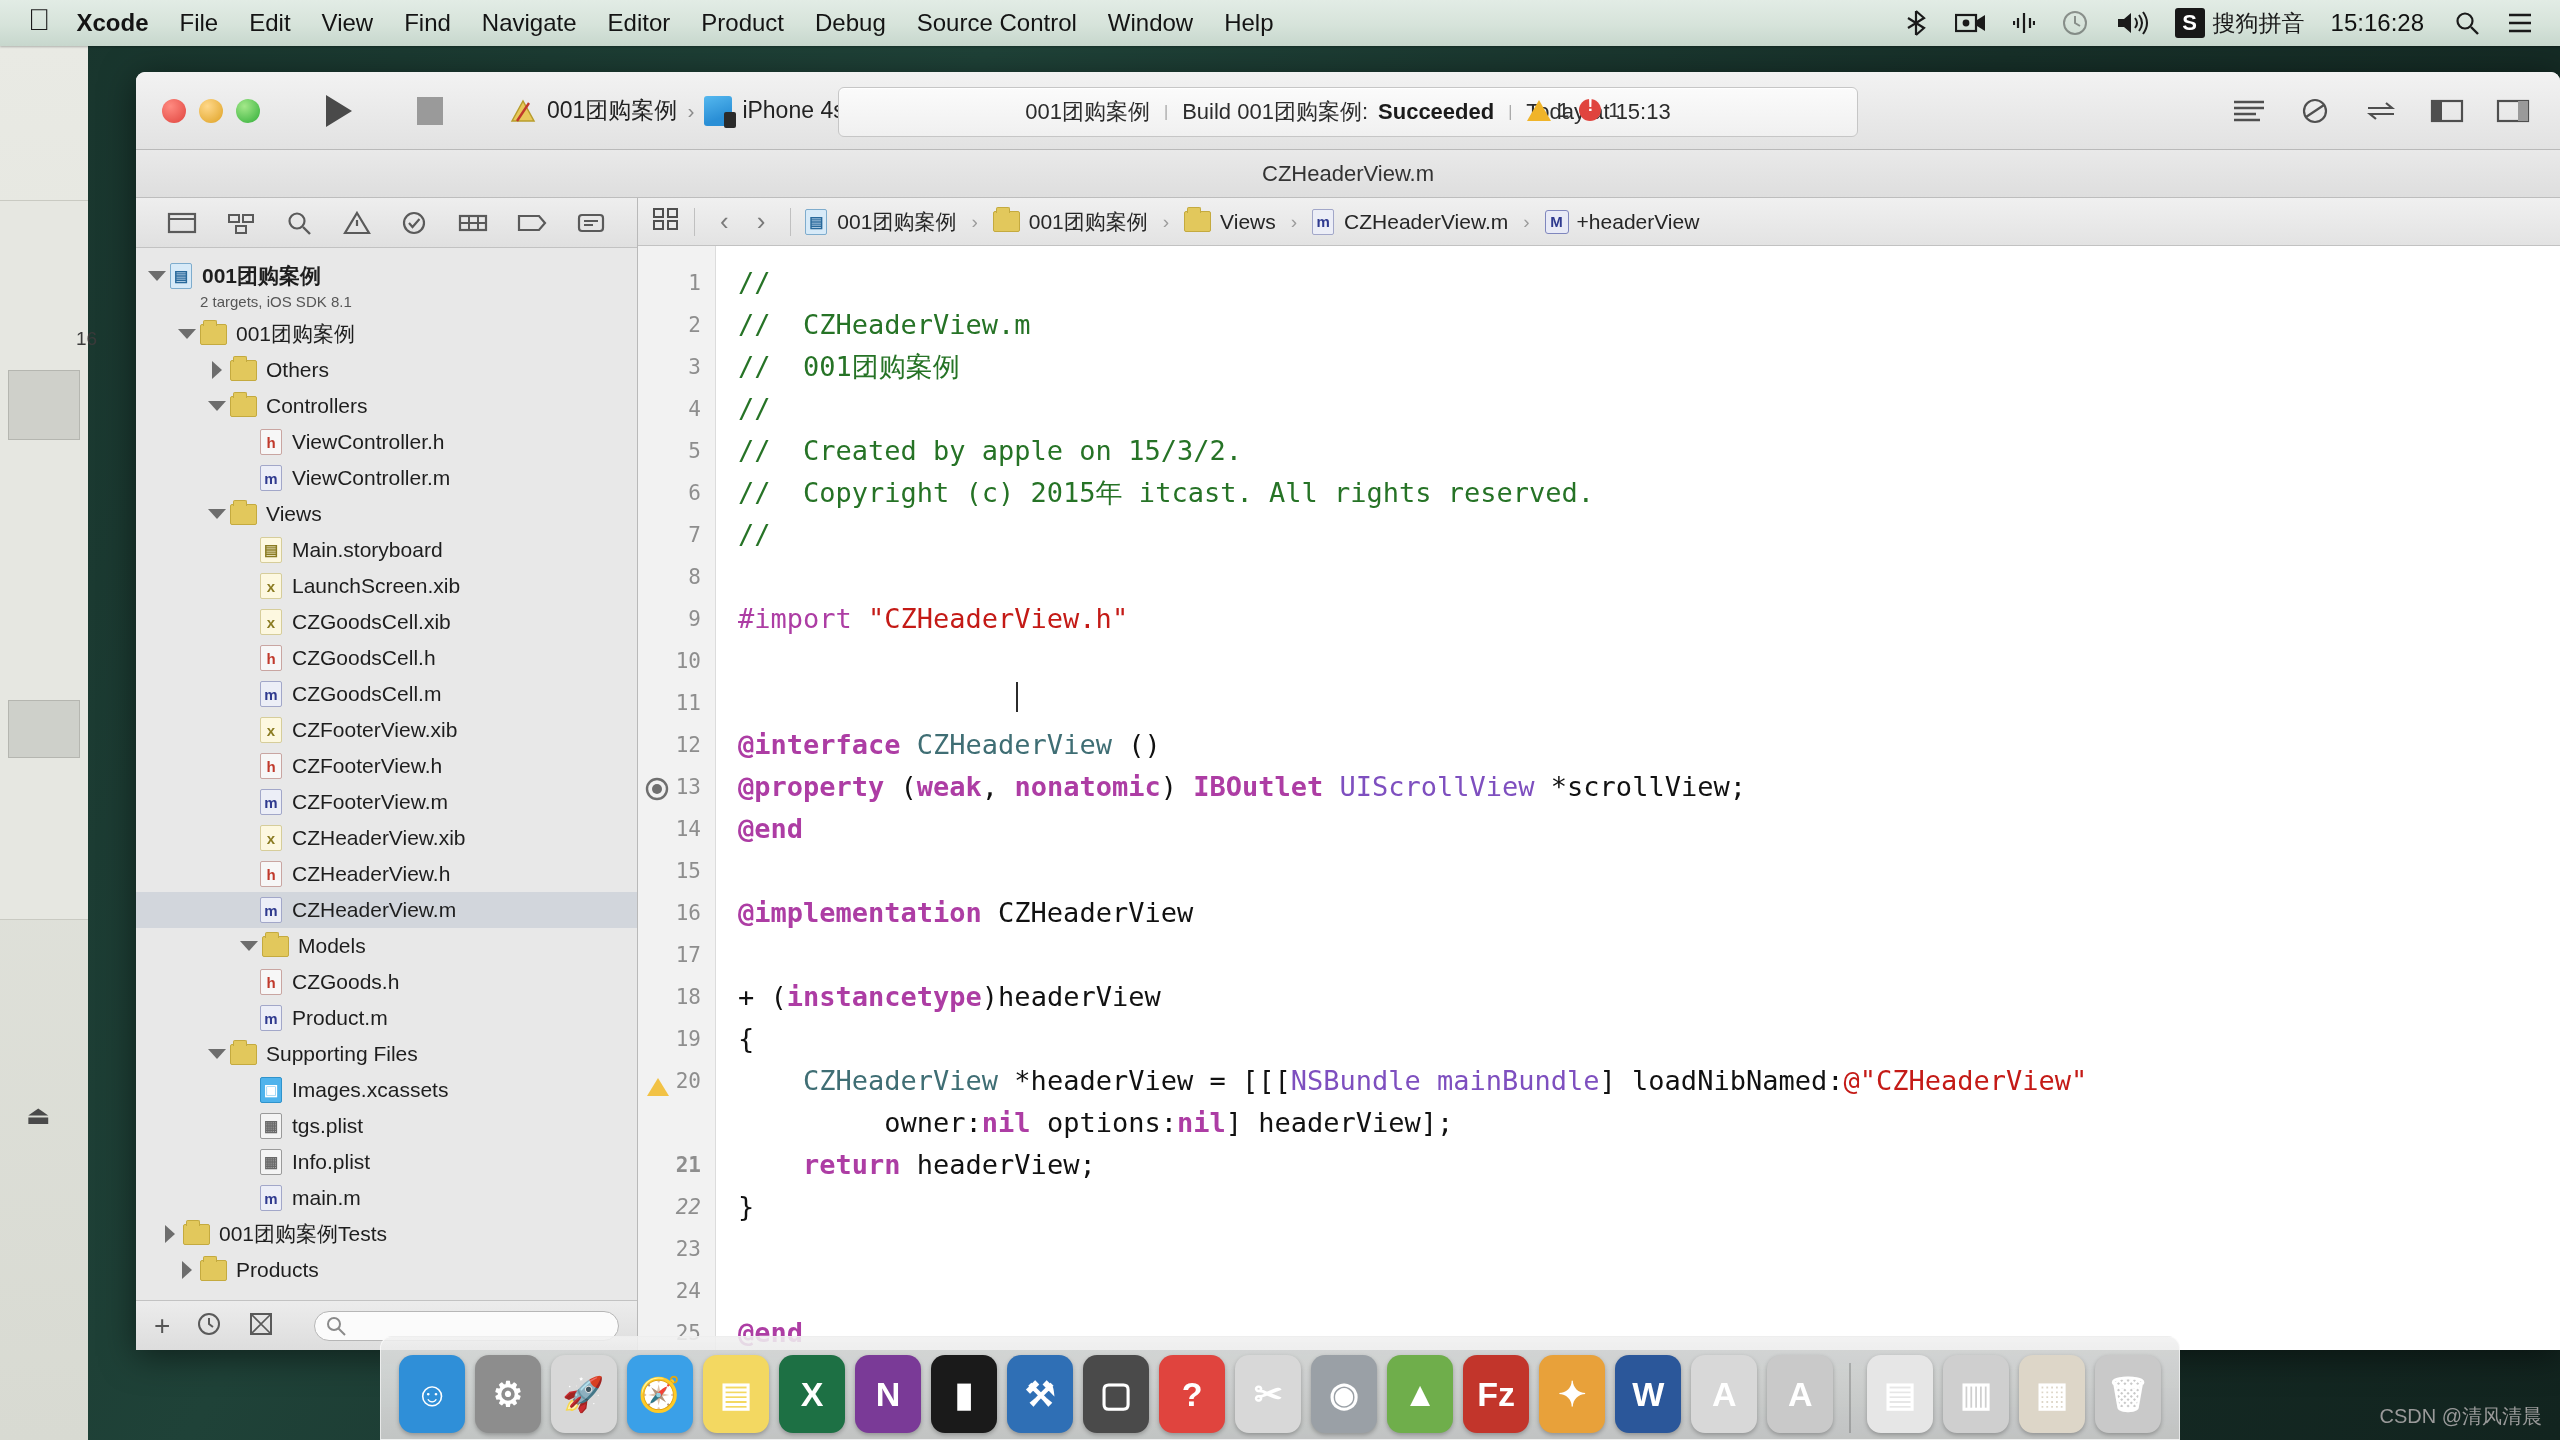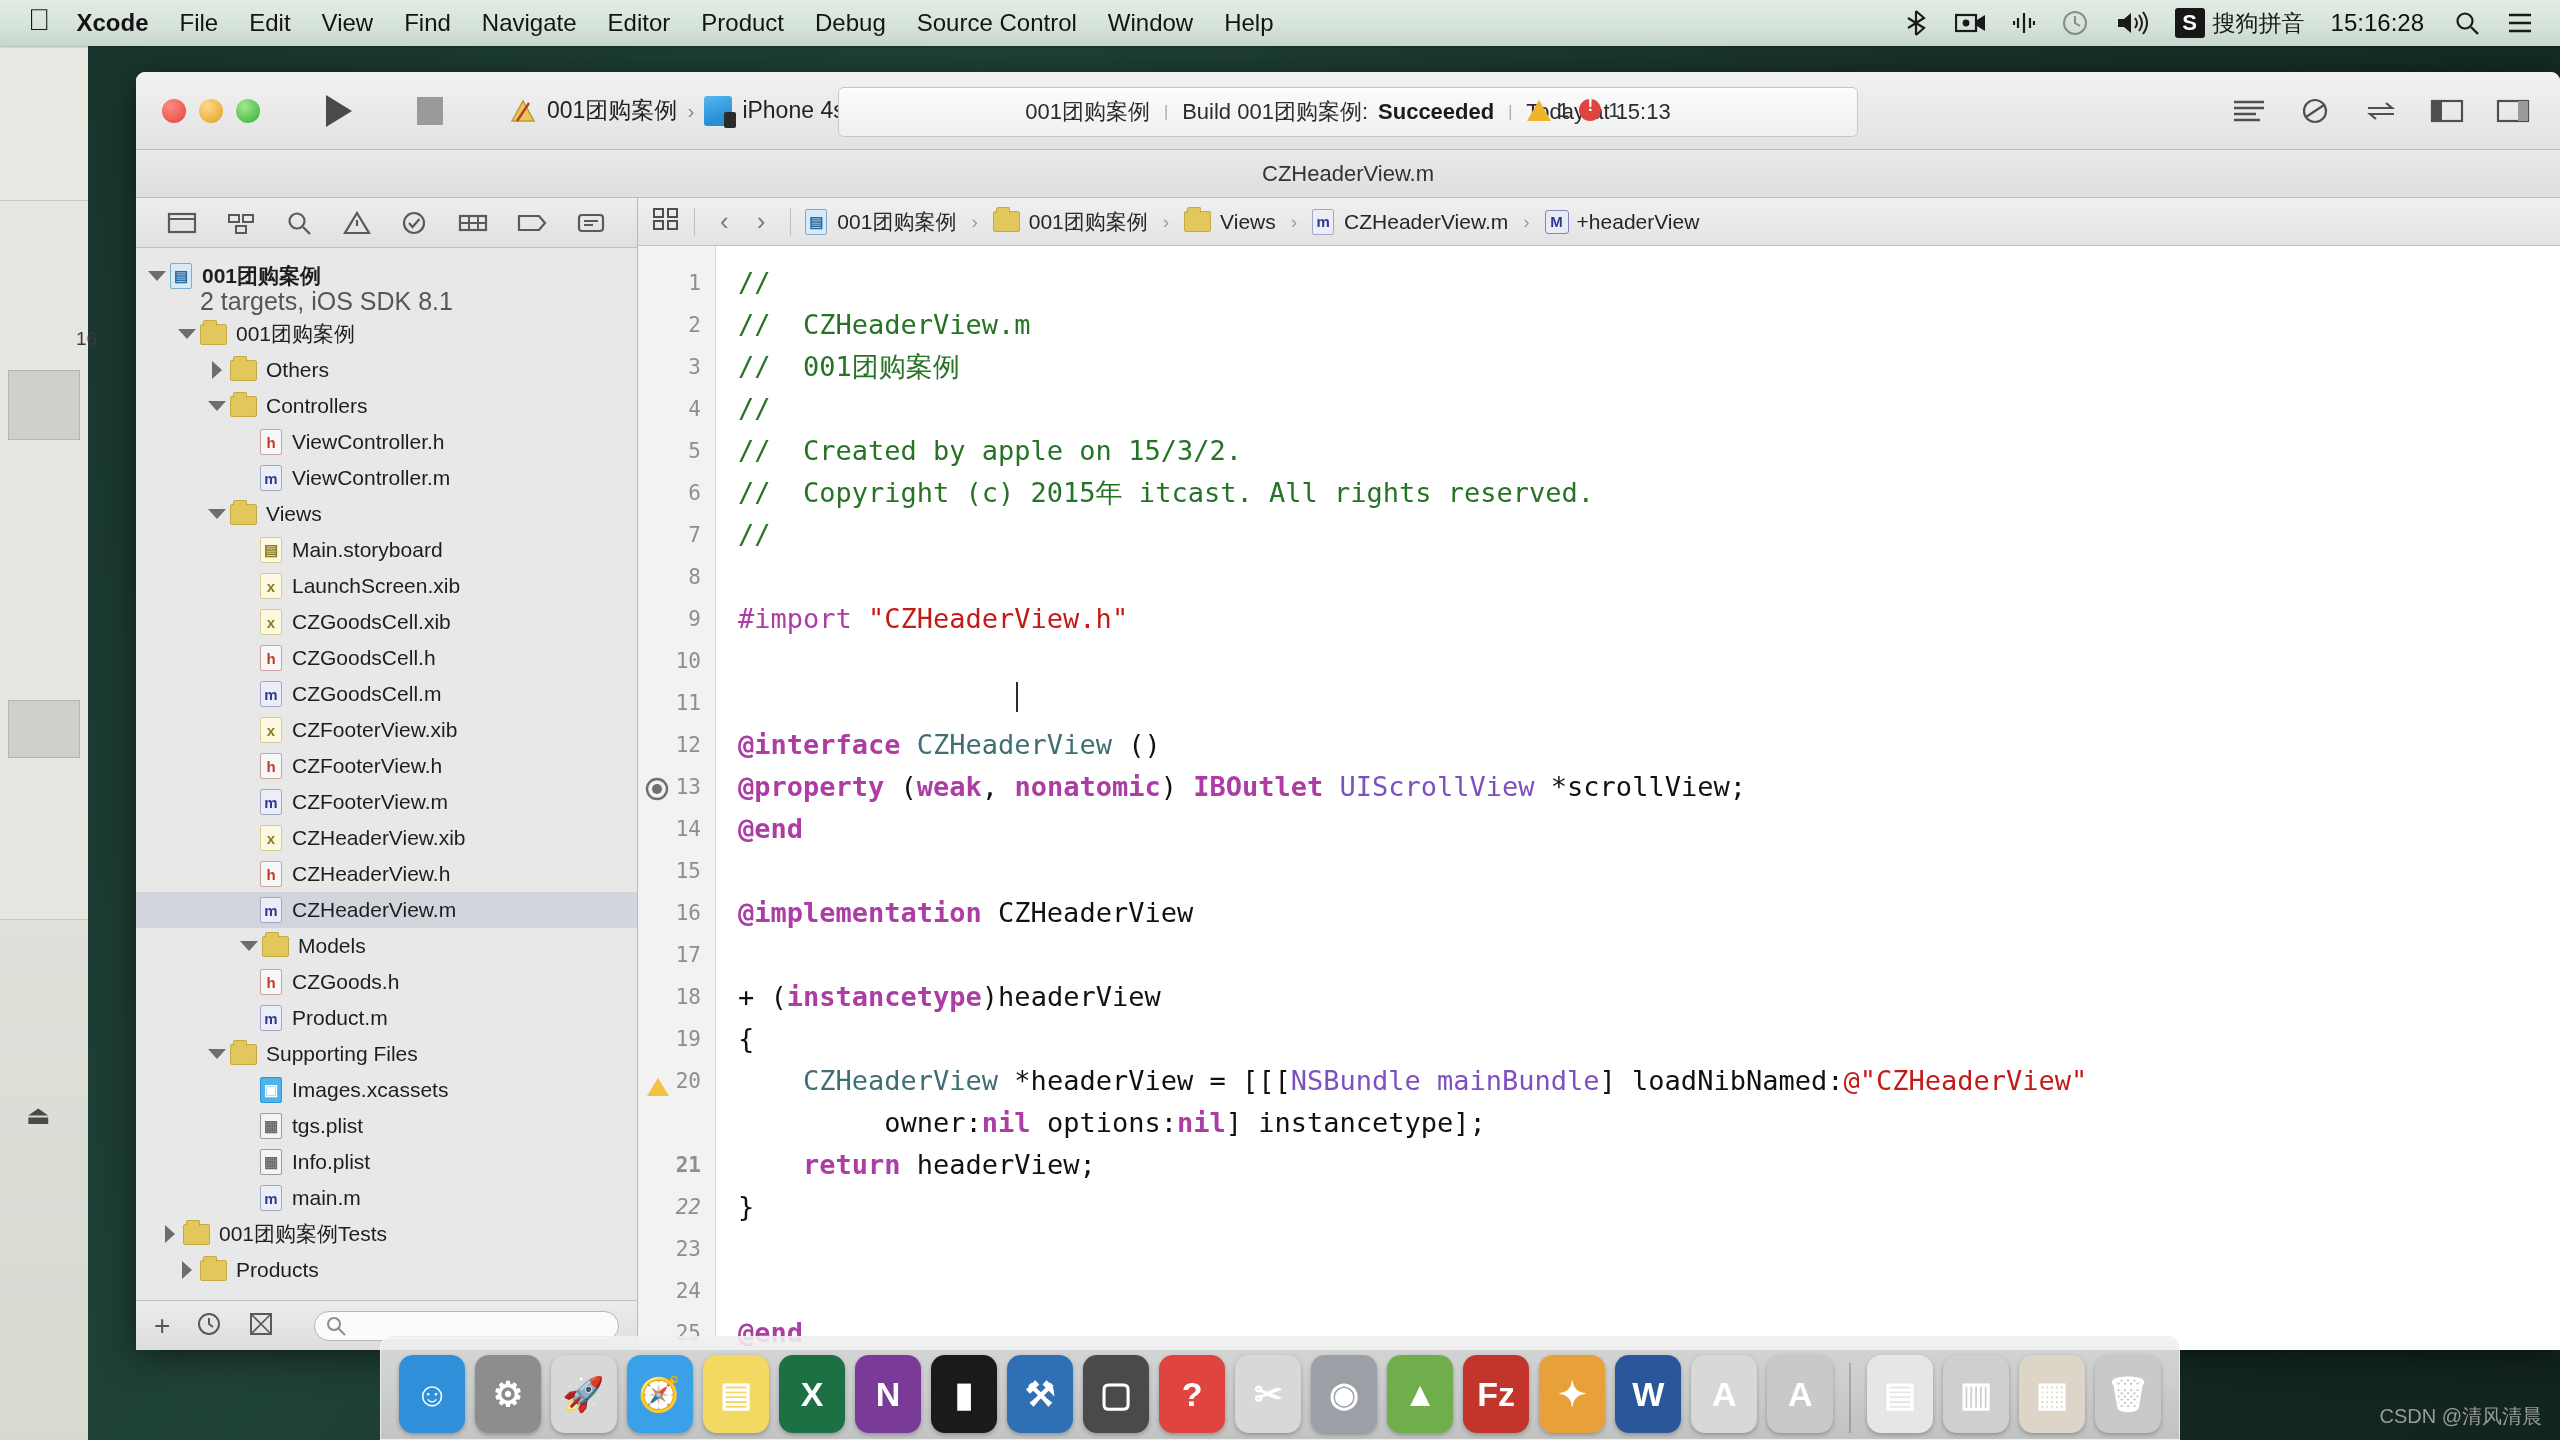--- a/index.html
+++ b/index.html
@@ -214,21 +214,21 @@
   }
   .fi-h { color: #c0392b; border-color:#c9a5a1; }
   .fi-m { color: #2f3a8f; border-color:#a2a7c9; background:#eceef7; }
   .fi-xib { color: #8a7b22; background: #fdf8e0; border-color:#d6cd9a; }
   .fi-sb  { color: #8a7b22; background: #fdf8e0; border-color:#d6cd9a; }
   .fi-plist { color: #6a6a6a; background:#f4f4f4; }
   .fi-blue { background:#4fb3ec; border-color:#2f93cc; color:#fff; }
   .fi-proj { background:#d7eaf8; border-color:#7eaccd; color:#29699b; }
   .tlabel { color: #1e1e1e; }
   .tlabel.bold { font-weight: bold; }
-  .tsub { font-size: 25px; color: #565656; }
+  .tsub { font-size: 15px; color: #565656; }
   .nav-foot {
     height: 50px; background: linear-gradient(180deg,#ececec,#dddddd);
     border-top: 1px solid #c2c2c2; display: flex; align-items: center;
     gap: 26px; padding-left: 18px; color: #555;
   }
   .nav-search {
     margin-left: 14px; flex: 1; height: 30px; margin-right: 18px;
     border: 1px solid #b6b6b6; border-radius: 15px; background: #fbfbfb;
     display: flex; align-items: center; padding-left: 10px;
   }
@@ -798,21 +798,21 @@
               <div class="cl">&nbsp;</div>
               <div class="cl"><span class="c-kw">@interface</span><span class="c-plain"> </span><span class="c-type">CZHeaderView</span><span class="c-plain"> ()</span></div>
               <div class="cl"><span class="c-kw">@property</span><span class="c-plain"> (</span><span class="c-kw">weak</span><span class="c-plain">, </span><span class="c-kw">nonatomic</span><span class="c-plain">) </span><span class="c-kw">IBOutlet</span><span class="c-plain"> </span><span class="c-cls">UIScrollView</span><span class="c-plain"> *scrollView;</span></div>
               <div class="cl"><span class="c-kw">@end</span></div>
               <div class="cl">&nbsp;</div>
               <div class="cl"><span class="c-kw">@implementation</span><span class="c-plain"> CZHeaderView</span></div>
               <div class="cl">&nbsp;</div>
               <div class="cl"><span class="c-plain">+ (</span><span class="c-kw">instancetype</span><span class="c-plain">)headerView</span></div>
               <div class="cl"><span class="c-plain">{</span></div>
               <div class="cl"><span class="c-plain">    </span><span class="c-type">CZHeaderView</span><span class="c-plain"> *headerView = [[[</span><span class="c-cls">NSBundle</span><span class="c-plain"> </span><span class="c-cls">mainBundle</span><span class="c-plain">] loadNibNamed:</span><span class="c-str">@"CZHeaderView"</span></div>
-              <div class="cl"><span class="c-plain">         owner:</span><span class="c-kw">nil</span><span class="c-plain"> options:</span><span class="c-kw">nil</span><span class="c-plain">] instancetype];</span></div>
+              <div class="cl"><span class="c-plain">         owner:</span><span class="c-kw">nil</span><span class="c-plain"> options:</span><span class="c-kw">nil</span><span class="c-plain">] headerView];</span></div>
               <div class="cl"><span class="c-plain">    </span><span class="c-kw">return</span><span class="c-plain"> headerView;</span></div>
               <div class="cl"><span class="c-plain">}</span></div>
               <div class="cl">&nbsp;</div>
               <div class="cl">&nbsp;</div>
               <div class="cl"><span class="c-kw">@end</span></div>
             </div>
         </div>
       </div>
     </div>
   </div>

